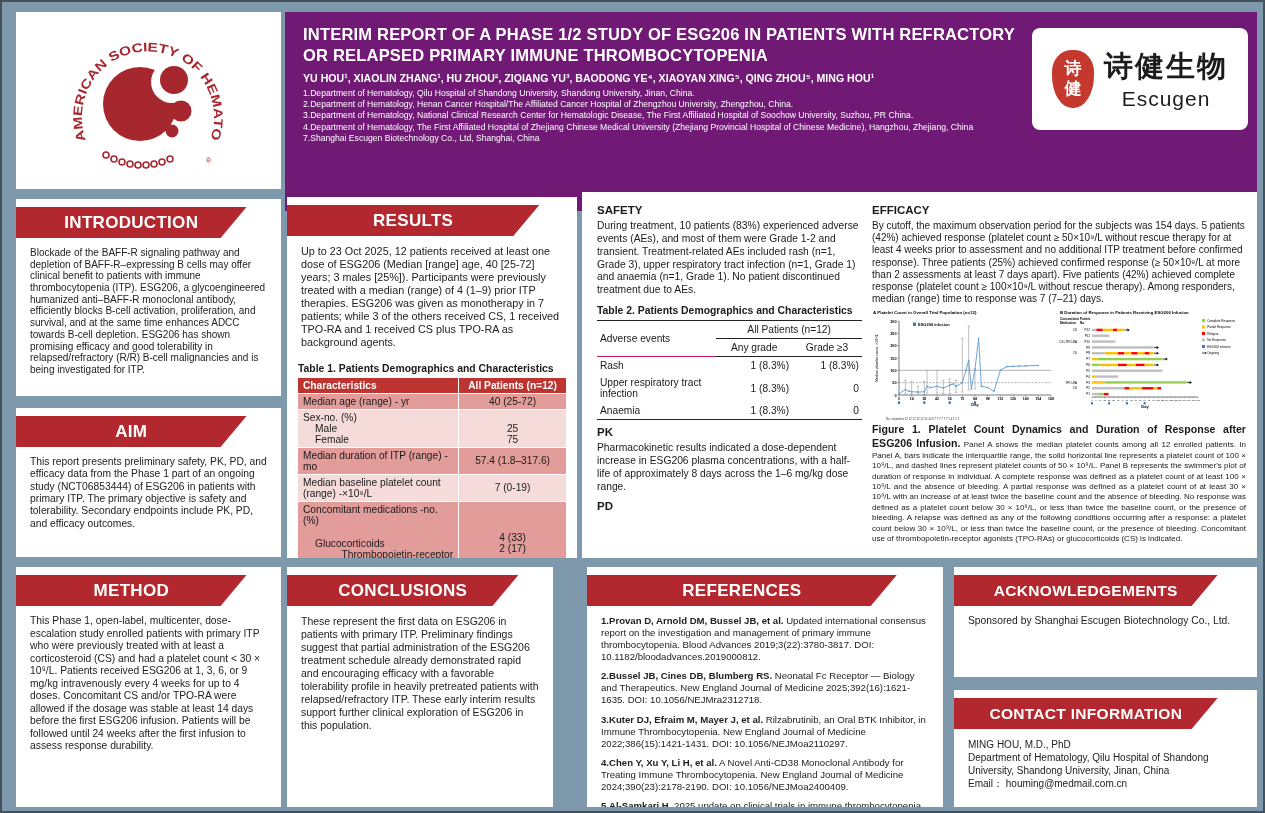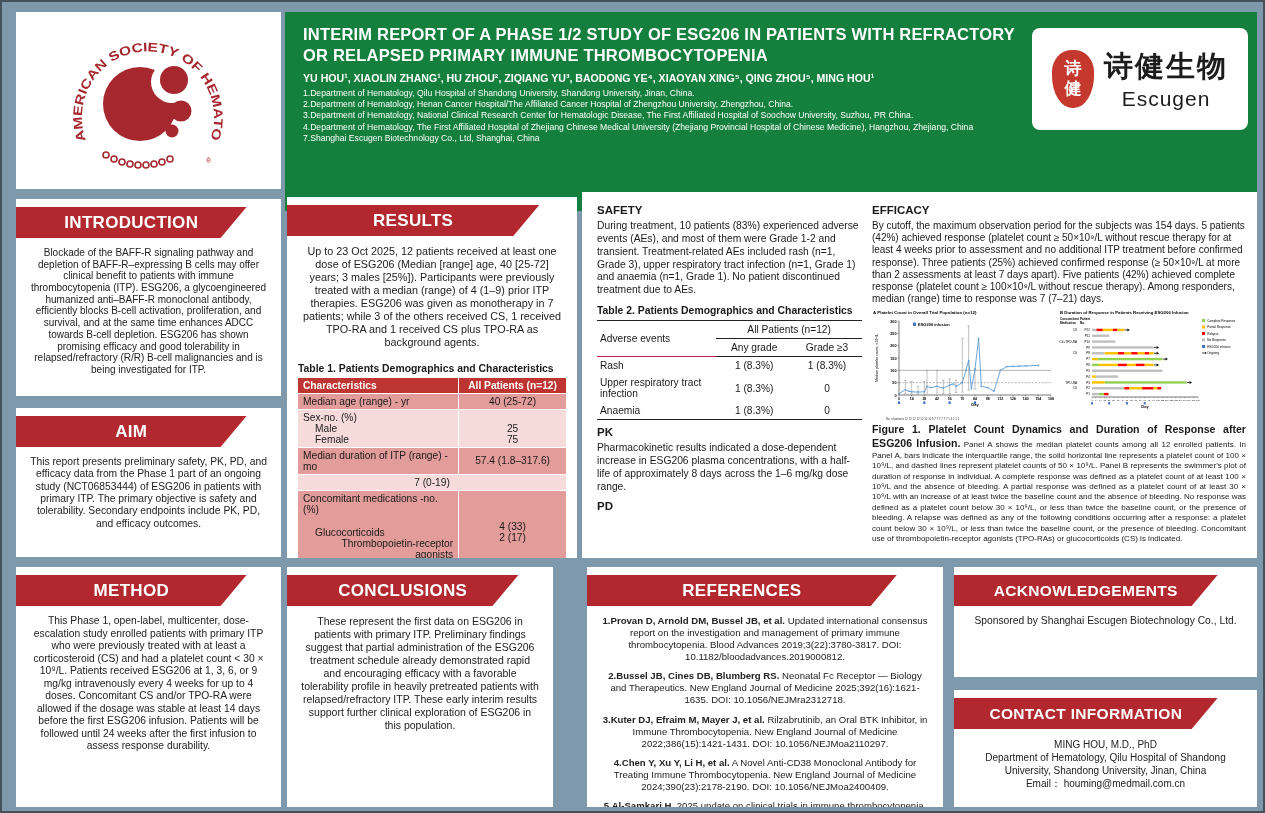--- a/index.html
+++ b/index.html
@@ -3,23 +3,23 @@
 <meta charset="utf-8">
 <style>
   *{margin:0;padding:0;box-sizing:border-box}
   html,body{background:#62788a}
   body{font-family:"Liberation Sans","DejaVu Sans",sans-serif;color:#1a1a1a}
   .poster{position:relative;width:1265px;height:813px;background:#7E99AC;overflow:hidden;border:2px solid #45525c}
   .box{position:absolute;background:#fff;overflow:hidden}
   .banner{background:#B2282E;color:#fff;font-weight:bold;font-size:17px;text-align:center;
           height:31px;line-height:31px;width:87%;margin-top:8px;
           clip-path:polygon(0 0,100% 0,calc(100% - 26px) 100%,0 100%);letter-spacing:.3px}
-  .body-text{padding:9px 14px 6px 14px;line-height:1.18;text-align:center;color:#222}
+  .body-text{padding:9px 14px 6px 14px;line-height:1.18;text-align:left;color:#222}
   
-  .hdr-red{position:absolute;left:283px;top:10px;width:972px;height:199px;background:#15803d;color:#fff}
+  .hdr-red{position:absolute;left:283px;top:10px;width:972px;height:199px;background:#701a75;color:#fff}
   .hdr-title{position:absolute;left:18px;top:12px;width:740px;font-size:16.5px;font-weight:bold;line-height:1.28;letter-spacing:.2px}
   .hdr-authors{position:absolute;left:18px;top:60px;width:745px;font-size:10.6px;font-weight:bold}
   .hdr-affils{position:absolute;left:18px;top:76px;width:748px;font-size:8.6px;line-height:1.3}
   .escugen{position:absolute;right:9px;top:16px;width:216px;height:102px;background:#fff;border-radius:8px;
            display:flex;align-items:center;justify-content:center;gap:10px;color:#111}
   .esc-text{text-align:center}
   .esc-cn{font-size:29px;font-weight:bold;letter-spacing:2px;color:#1c1c1c}
   .esc-en{font-size:21px;font-weight:normal;letter-spacing:1px;color:#1c1c1c}
   .seal{width:42px;height:58px;background:#C5382E;border-radius:45% 45% 48% 48%/38% 38% 56% 56%;
         display:flex;flex-direction:column;align-items:center;justify-content:center;color:#fff;
@@ -33,21 +33,21 @@
   .t1-head{background:#BE3430;color:#fff;font-weight:bold}
   .t1-dark{background:#E29C9A}
   .t1-light{background:#F5DCDB}
   
   .t2{width:100%;border-collapse:collapse;font-size:10.2px;border-top:1.4px solid #222;border-bottom:1.4px solid #222;margin-top:4px}
   .t2 td{padding:3px 3px;vertical-align:middle}
   .t2-grp,.t2-sub{text-align:center}
   .t2-grp{border-bottom:1px solid #222}
   .t2-sub{border-bottom:1px solid #222}
   .t2-rowhead{border-bottom:1px solid #be185d}
-  .t2-val{text-align:center}
+  .t2-val{text-align:right}
   .subhead{font-weight:bold;font-size:11.5px;margin:6px 0 4px 0}
   .tbl-caption{font-weight:bold;font-size:10.4px;margin:8px 0 2px 0}
   .ref-item{font-size:9.6px;line-height:1.26;margin-bottom:7px}
   .cap{font-size:8px;line-height:1.3;margin-top:2px;text-align:justify}
   .cap-bold{font-weight:bold;font-size:10.6px}
   svg text{font-family:"Liberation Sans","DejaVu Sans",sans-serif}
   .charts{display:flex;gap:2px;margin-top:4px}
 </style>
 </head>
 <body>
@@ -147,20 +147,23 @@
         </div>
         <div class="t1-row t1-dark">
           <div class="t1-cell">
             <div>Median duration of ITP (range) - mo</div>
           </div>
           <div class="t1-cell t1-val">
             <div>57.4 (1.8–317.6)</div>
           </div>
         </div>
         <div class="t1-row t1-light">
+          <div class="t1-cell">
+            <div>Median baseline platelet count (range) -×10⁹/L</div>
+          </div>
           <div class="t1-cell t1-val">
             <div>7 (0-19)</div>
           </div>
         </div>
         <div class="t1-row t1-dark">
           <div class="t1-cell">
             <div>Concomitant medications -no. (%)</div>
             <div style="padding-left: 12px; margin-top: 12px;">Glucocorticoids</div>
             <div style="padding-left: 12px; text-align: right;">Thrombopoietin-receptor agonists</div>
           </div>

